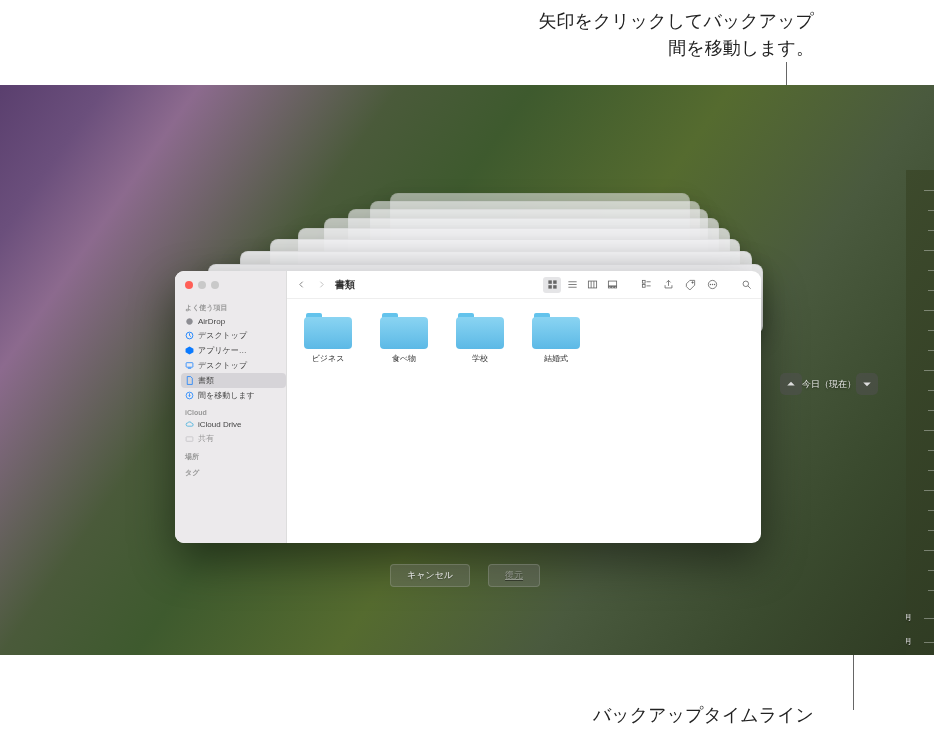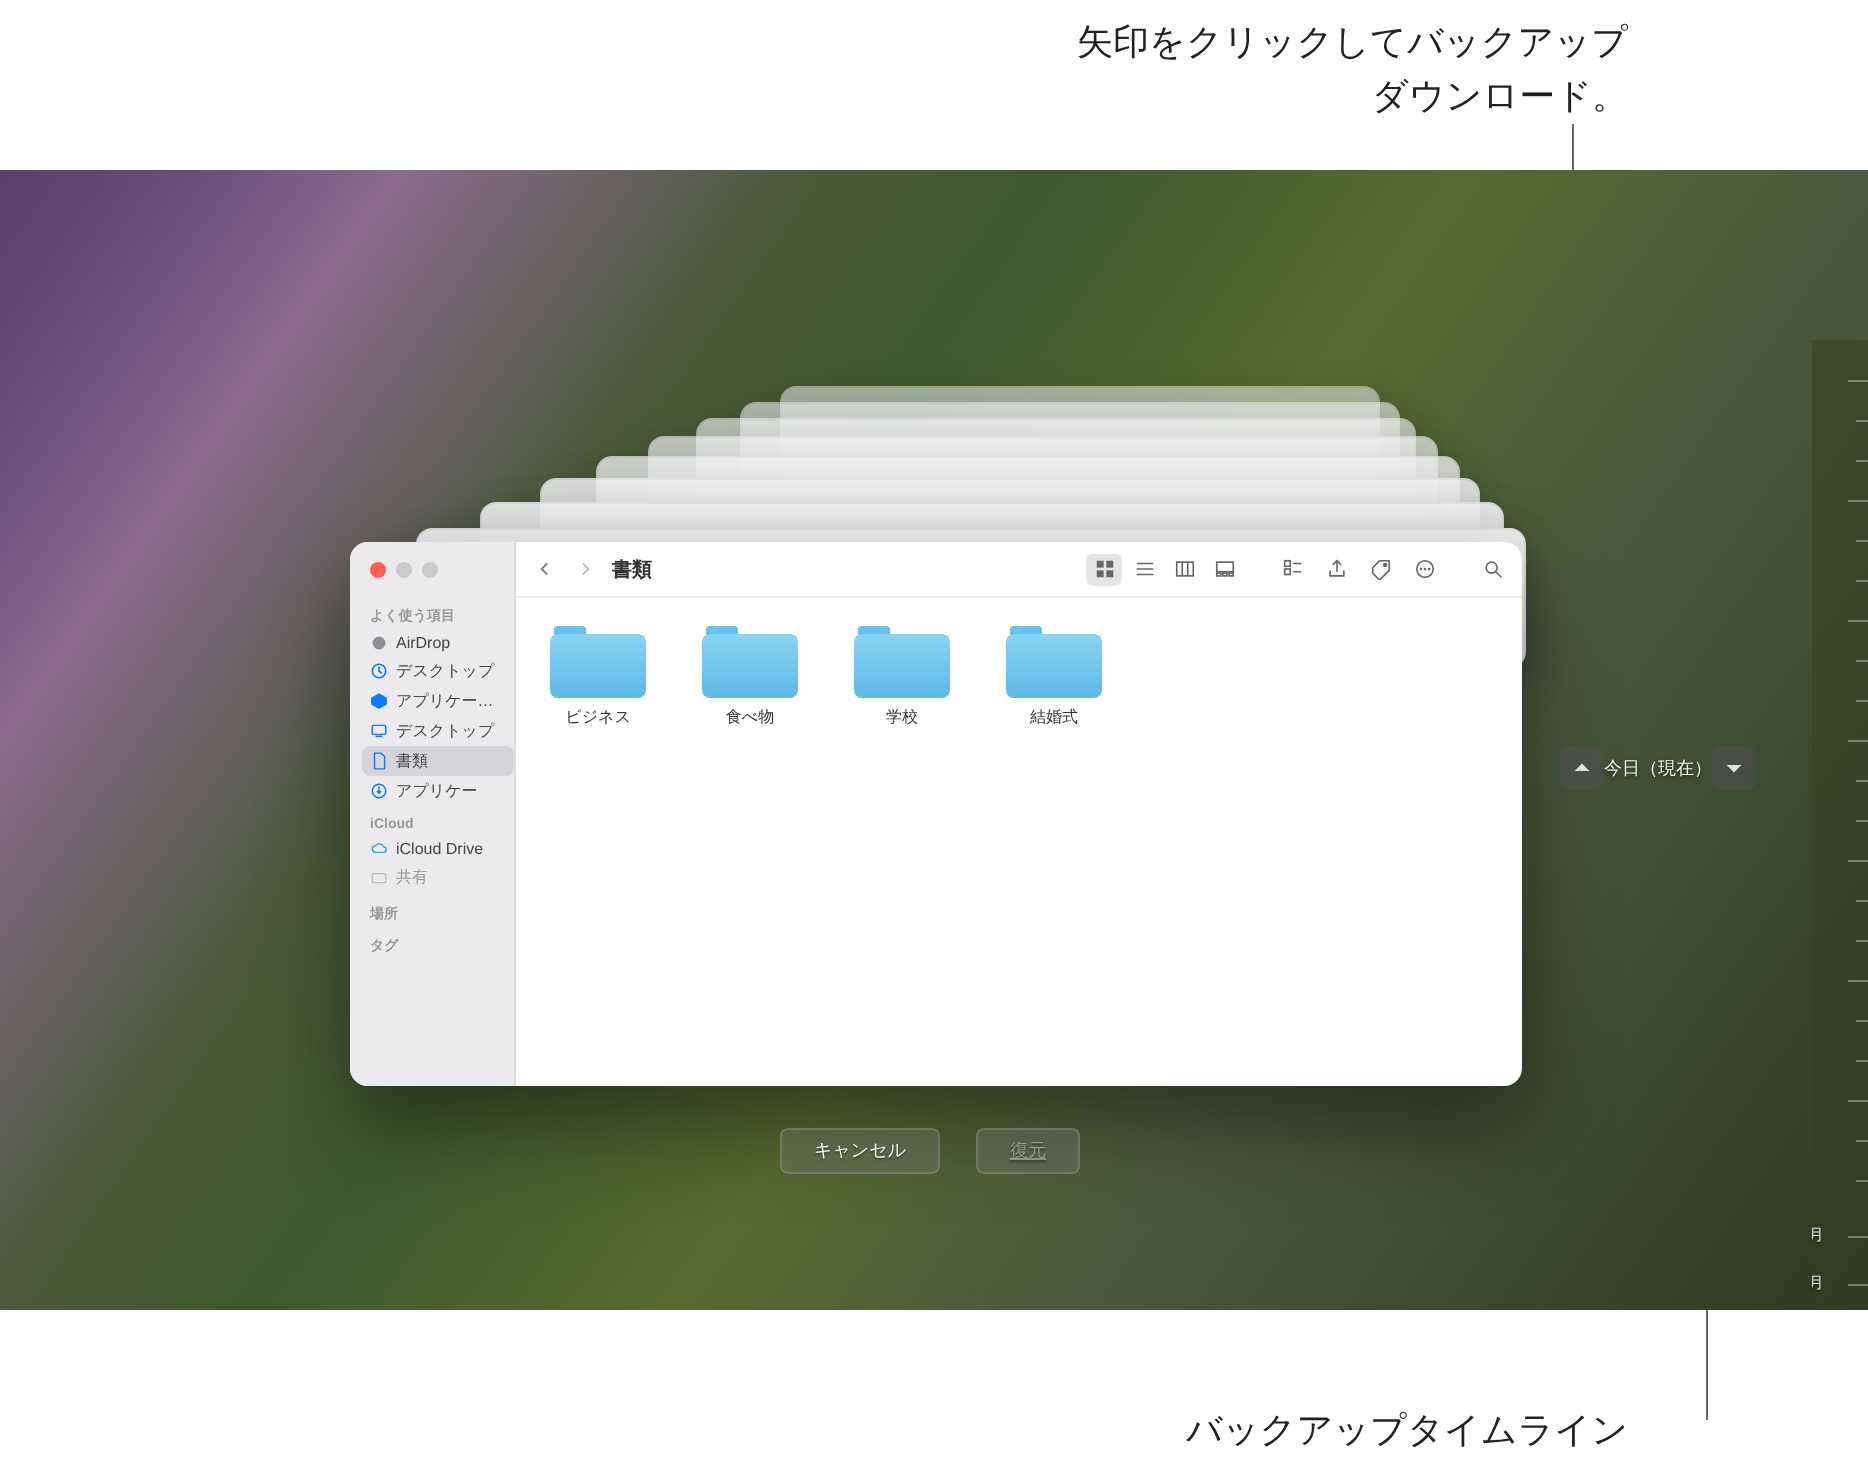--- a/index.html
+++ b/index.html
@@ -85,21 +85,21 @@
     left: 175px;
     width: 586px;
     height: 272px;
     background: #fff;
     border-radius: 9px;
     box-shadow: 0 18px 45px rgba(0,0,0,0.45);
     display: flex;
     overflow: hidden;
   }
   .sidebar {
-    width: 83px;
+    width: 112px;
     background: #eceaec;
     padding: 8px 0 6px 6px;
     font-size: 8px;
     color: #555;
     border-right: 1px solid #ddd;
     overflow: hidden;
   }
   .traffic { display: flex; gap: 5px; padding: 2px 0 8px 4px; }
   .dot { width: 8px; height: 8px; border-radius: 50%; }
   .dot.red { background: #ff5f57; }
@@ -252,21 +252,21 @@
     right: 14px;
     font-size: 8px;
     color:#e0e0e0;
   }
 </style>
 </head>
 <body>
 
 <div class="callout-top">
   <div>矢印をクリックしてバックアップ</div>
-  <div>ダウンロード。</div>
+  <div>間を移動します。</div>
 </div>
 <div class="callout-line-top"></div>
 
 <div class="callout-bottom">バックアップタイムライン</div>
 <div class="callout-line-bottom-v"></div>
 <div class="callout-line-bottom-h"></div>
 
 <div class="desktop">
 
   <div class="stack">
@@ -320,21 +320,21 @@
         <span class="sb-icon"><svg viewBox="0 0 16 16">
               <path d="M4 1h6l3 3v11H4z" fill="none" stroke="#0a7aff" stroke-width="1.3"></path>
             </svg></span>
         <span>書類</span>
       </div>
       <div class="sb-item">
         <span class="sb-icon"><svg viewBox="0 0 16 16">
               <circle cx="8" cy="8" r="6" fill="none" stroke="#0a7aff" stroke-width="1.3"></circle>
               <path d="M8 4v5m-2-1l2 2 2-2" stroke="#0a7aff" stroke-width="1.3" fill="none"></path>
             </svg></span>
-        <span>アプリケー</span>
+        <span>間を移動します</span>
       </div>
 
       <div class="sb-header">iCloud</div>
       <div class="sb-item">
         <span class="sb-icon"><svg viewBox="0 0 16 16">
               <path d="M5 11a3 3 0 010-6 4 4 0 017 1 2.5 2.5 0 010 5z" fill="none" stroke="#34aadc" stroke-width="1.3"></path>
             </svg></span>
         <span>iCloud Drive</span>
       </div>
       <div class="sb-item" style="opacity:.5">

